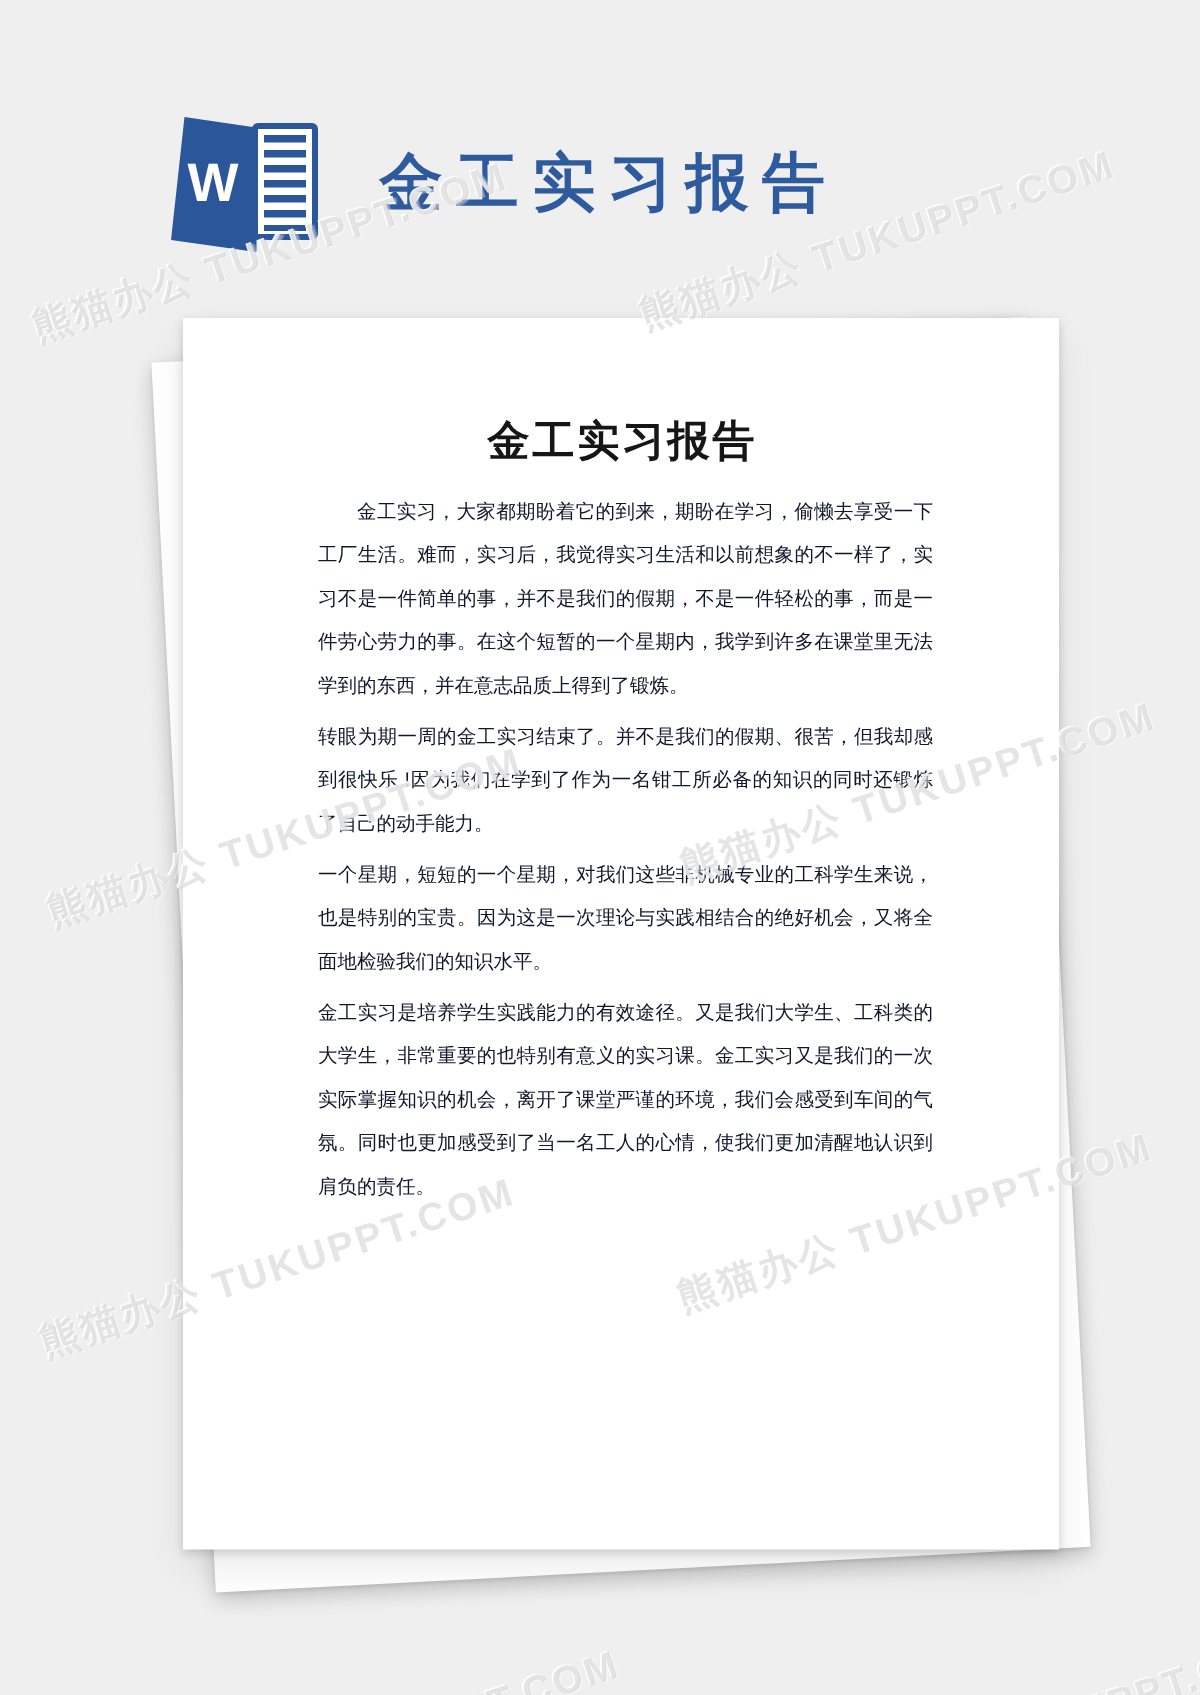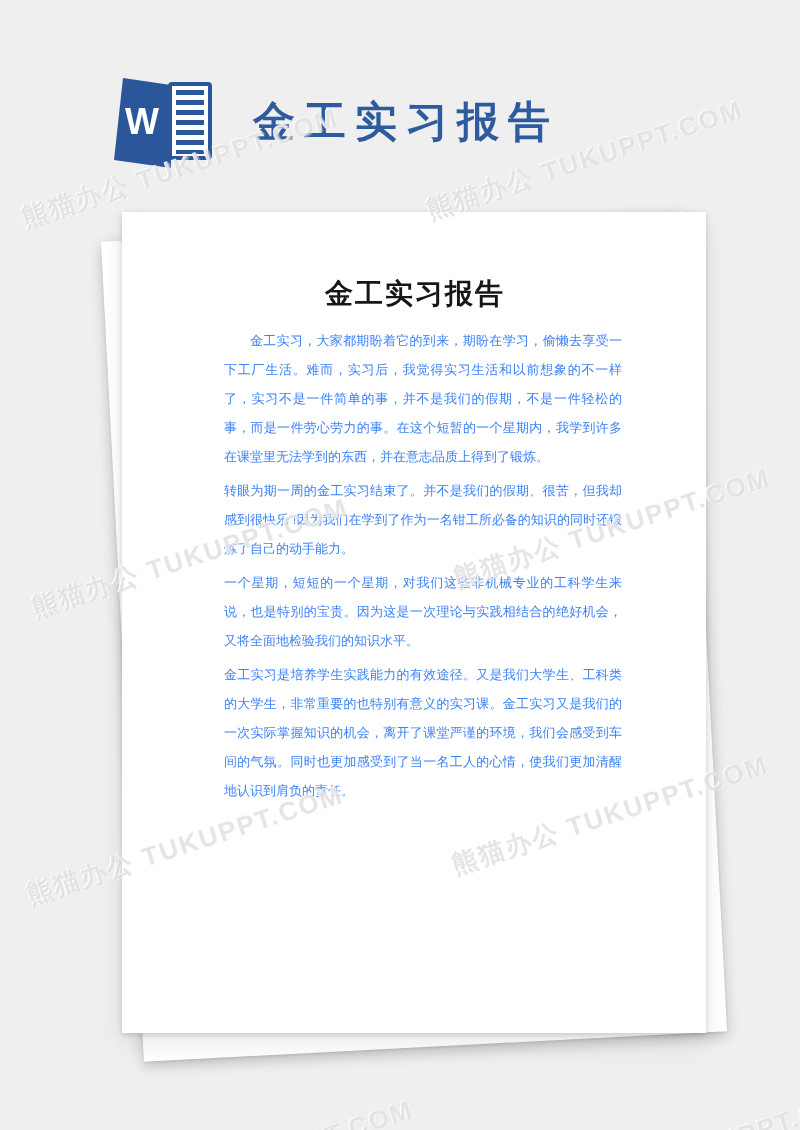--- a/index.html
+++ b/index.html
@@ -24,22 +24,22 @@
     box-shadow:0 2px 6px rgba(0,0,0,0.16), 0 12px 24px rgba(0,0,0,0.08);
     box-sizing:border-box;
     padding:62px 84px 0 86px;
   }
   .doc-title{
     margin:0 0 12px 0;
     font-size:28px;line-height:40px;font-weight:bold;color:#161616;
     text-align:center;letter-spacing:2px;
   }
   .doc-body p{
-    margin:0 0 5px 16px;
-    font-size:13px;line-height:29px;color:#3b82f6;
+    margin:0 0 5px 4px;
+    font-size:13px;line-height:29px;color:#0f172a;
     text-align:justify;
   }
   .doc-body p.first{ text-indent:2em; }
 
   
   .wm{
     position:absolute;
     white-space:nowrap;
     font-size:26px;font-weight:bold;letter-spacing:2px;
     color:rgba(186,186,190,0.38);

